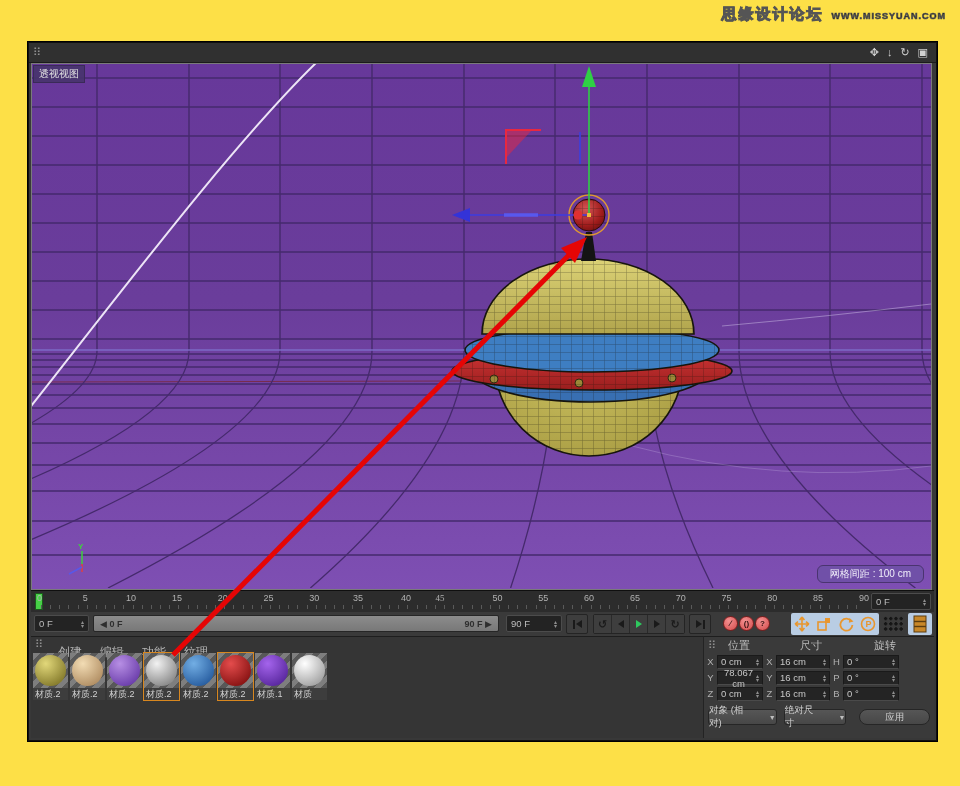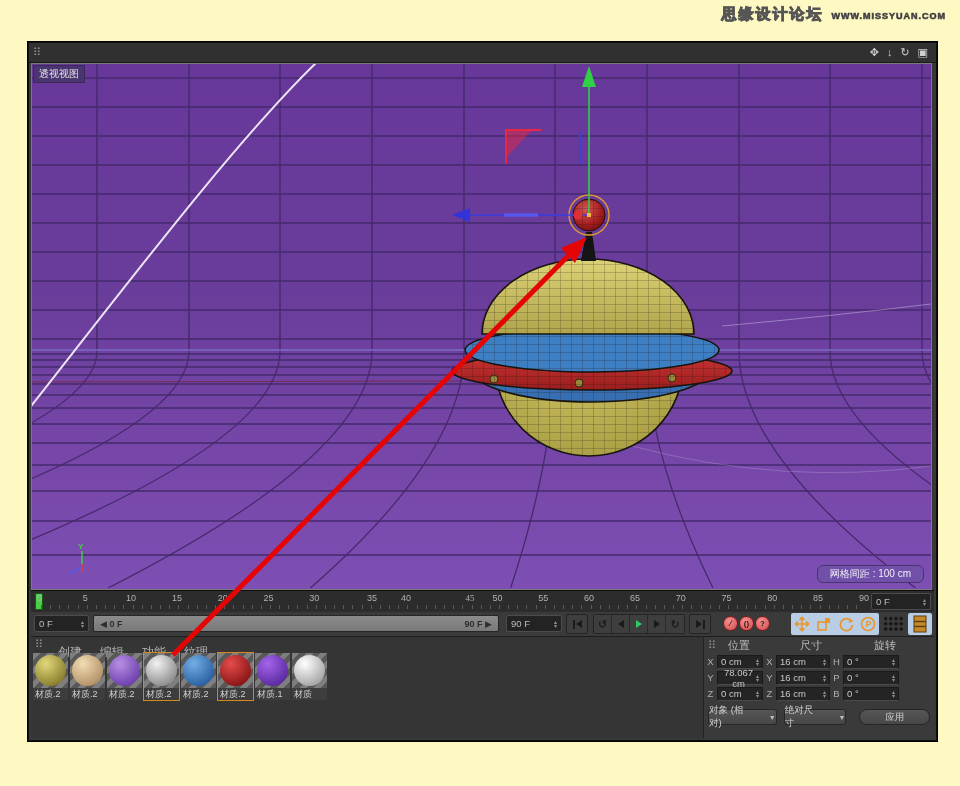--- a/index.html
+++ b/index.html
@@ -1,16 +1,16 @@
 <!DOCTYPE html>
 <html><head>
 <meta charset="utf-8">
 <style>
   html,body{margin:0;padding:0;background:#1d1d1d;}
-  .page{position:relative;width:960px;height:786px;background:#fef9c3;overflow:hidden;
+  .page{position:relative;width:960px;height:786px;background:#fde047;overflow:hidden;
         font-family:"Liberation Sans","DejaVu Sans",sans-serif;-webkit-font-smoothing:antialiased;}
   
   .watermark{position:absolute;top:5px;right:14px;display:flex;align-items:baseline;gap:8px;}
   .wm-title{font-size:15px;font-weight:bold;letter-spacing:2px;color:#1d1d1d;
             -webkit-text-stroke:1px #555;}
   .wm-url{font-size:9px;font-weight:bold;letter-spacing:1px;color:#1d1d1d;
           -webkit-text-stroke:0.7px #555;}
   
   .win{position:absolute;left:28px;top:42px;width:907px;height:697px;background:#383838;
        border:1px solid #101010;box-shadow:0 0 0 1px #000;}
@@ -258,23 +258,23 @@
       <div class="marker"></div>
       <div class="ticks-strip"></div>
       <div id="ruler-ticks">
           <span class="tick" style="left: 8.5px;">0</span>
           <span class="tick" style="left: 54.3px;">5</span>
           <span class="tick" style="left: 100.1px;">10</span>
           <span class="tick" style="left: 145.9px;">15</span>
           <span class="tick" style="left: 191.7px;">20</span>
           <span class="tick" style="left: 237.5px;">25</span>
           <span class="tick" style="left: 283.3px;">30</span>
-          <span class="tick" style="left: 341px;">35</span>
+          <span class="tick" style="left: 327px;">35</span>
           <span class="tick" style="left: 374.9px;">40</span>
-          <span class="tick" style="left: 439px; font-family: Liberation Serif, serif;">45</span>
+          <span class="tick" style="left: 409px; font-family: Liberation Serif, serif;">45</span>
           <span class="tick" style="left: 466.5px;">50</span>
           <span class="tick" style="left: 512.3px;">55</span>
           <span class="tick" style="left: 558.1px;">60</span>
           <span class="tick" style="left: 603.9px;">65</span>
           <span class="tick" style="left: 649.7px;">70</span>
           <span class="tick" style="left: 695.5px;">75</span>
           <span class="tick" style="left: 741.3px;">80</span>
           <span class="tick" style="left: 787.1px;">85</span>
           <span class="tick" style="left: 832.9px;">90</span>
         </div>

